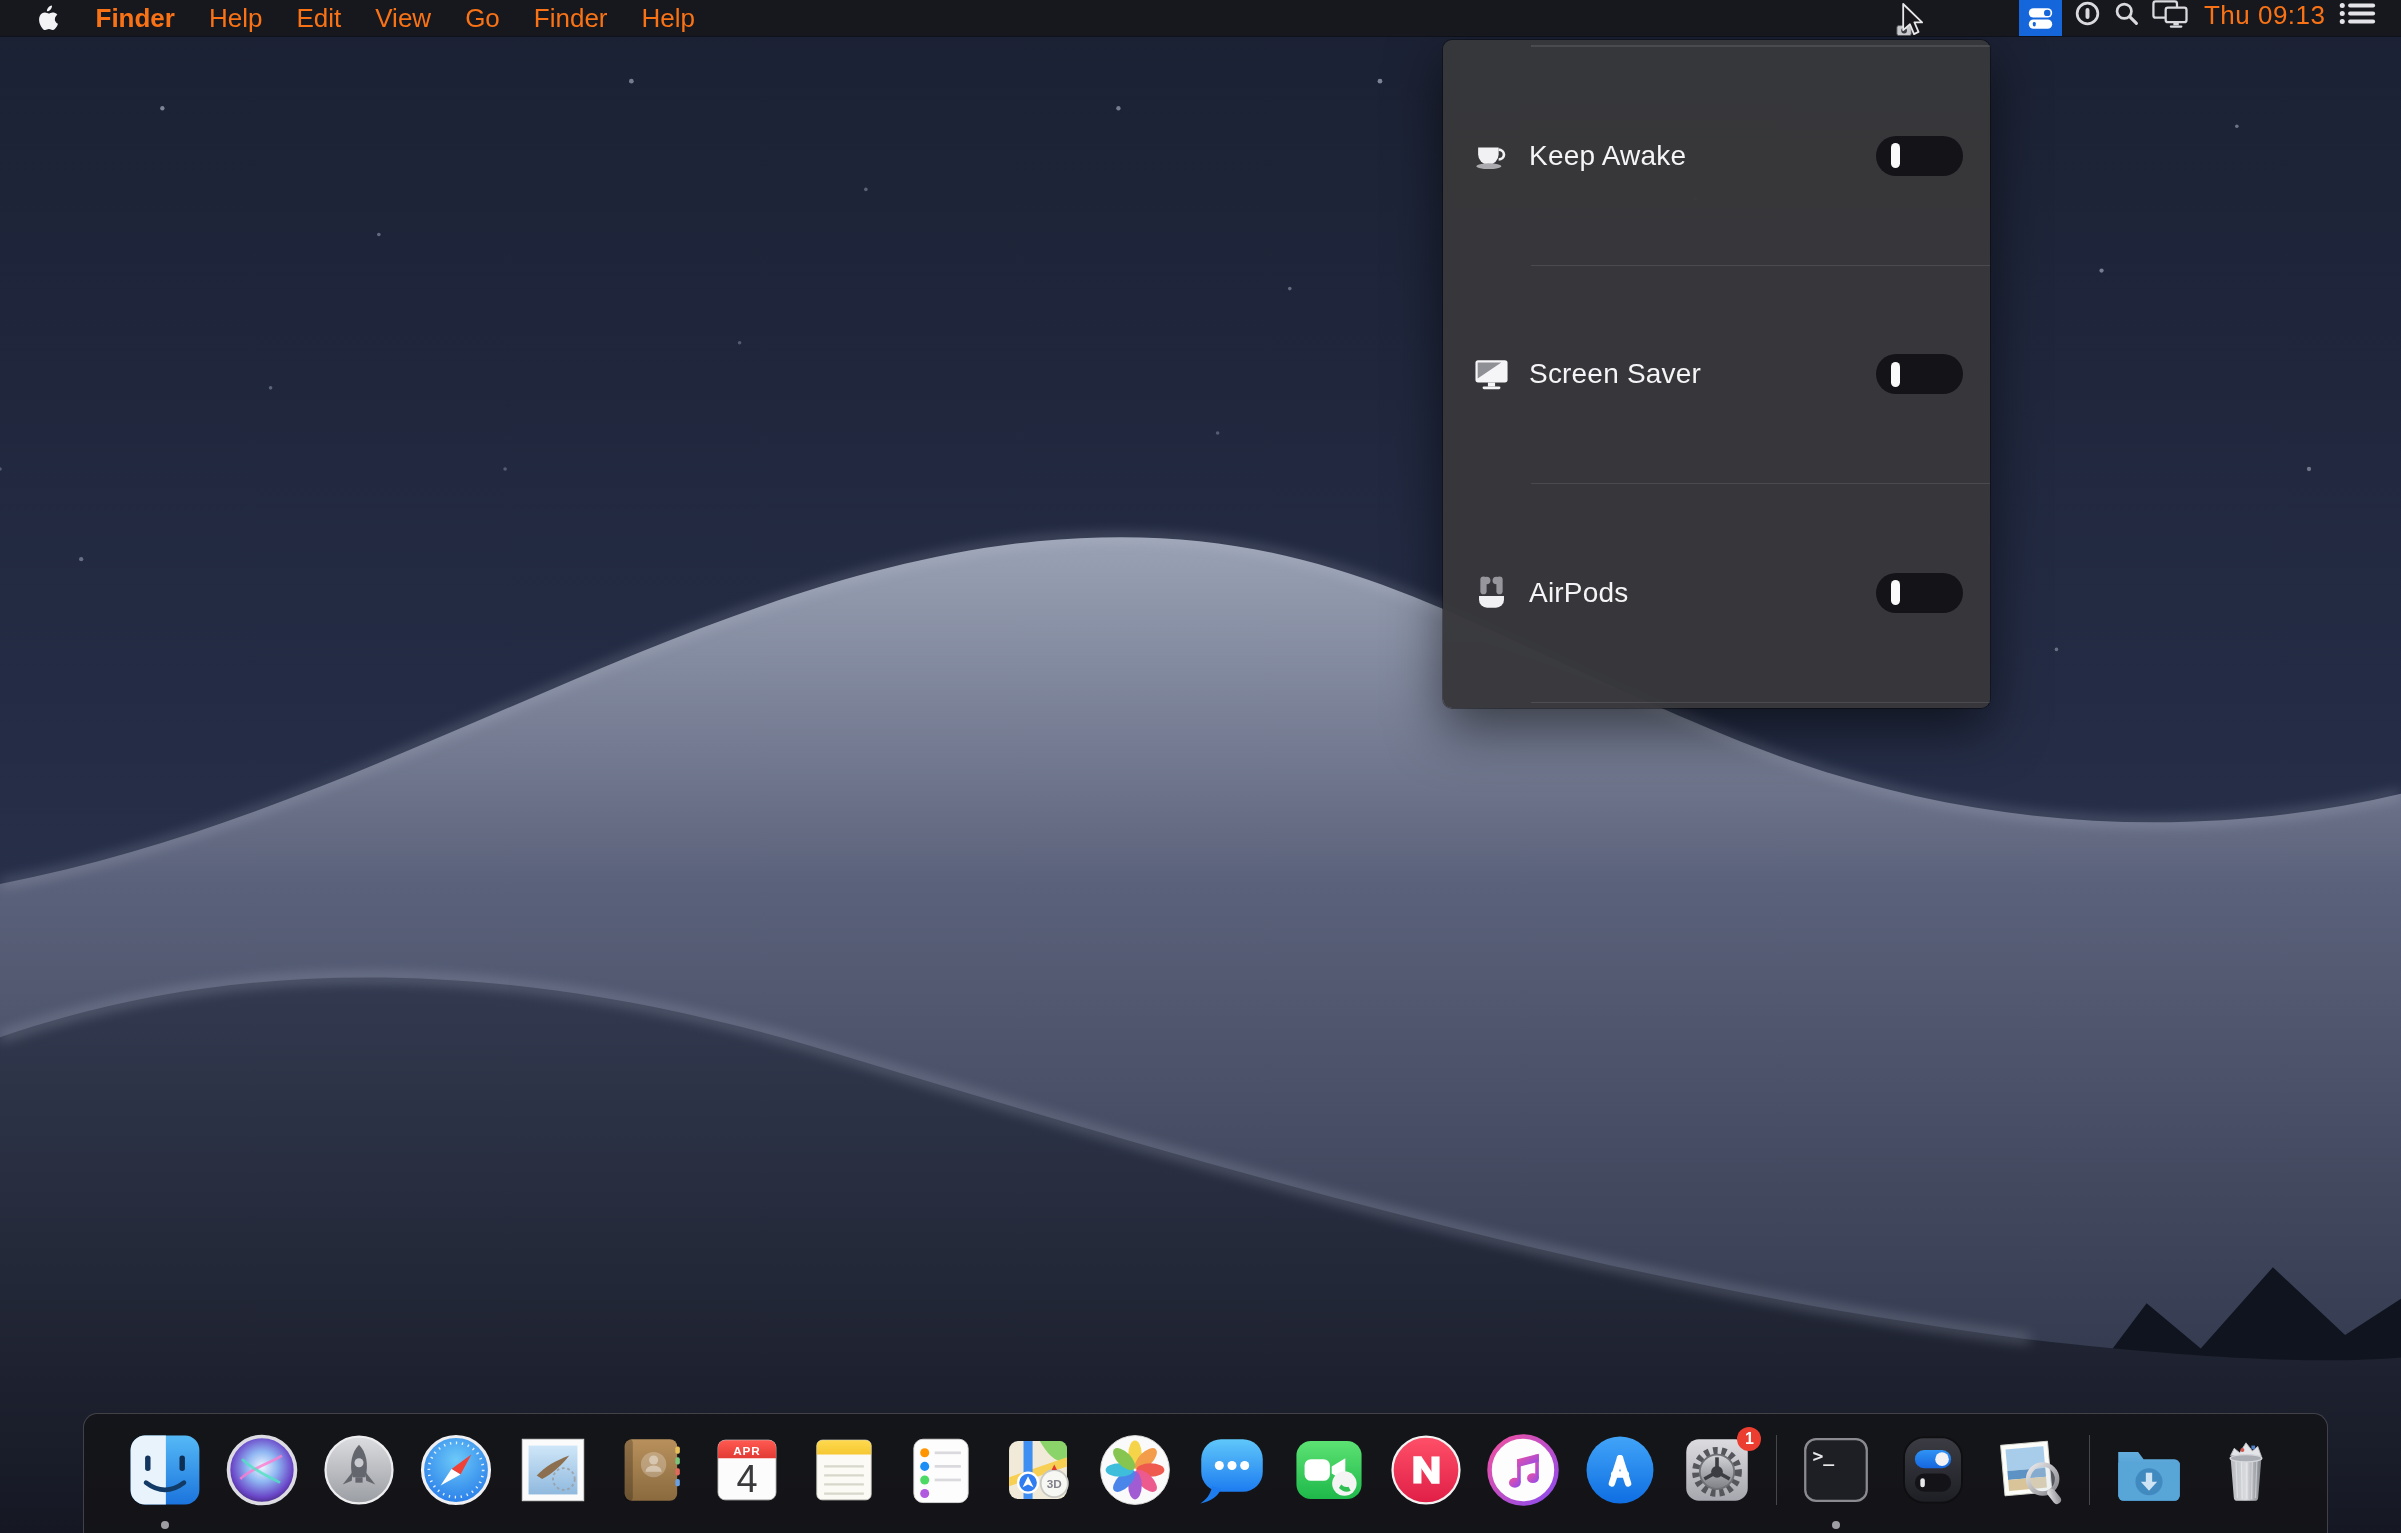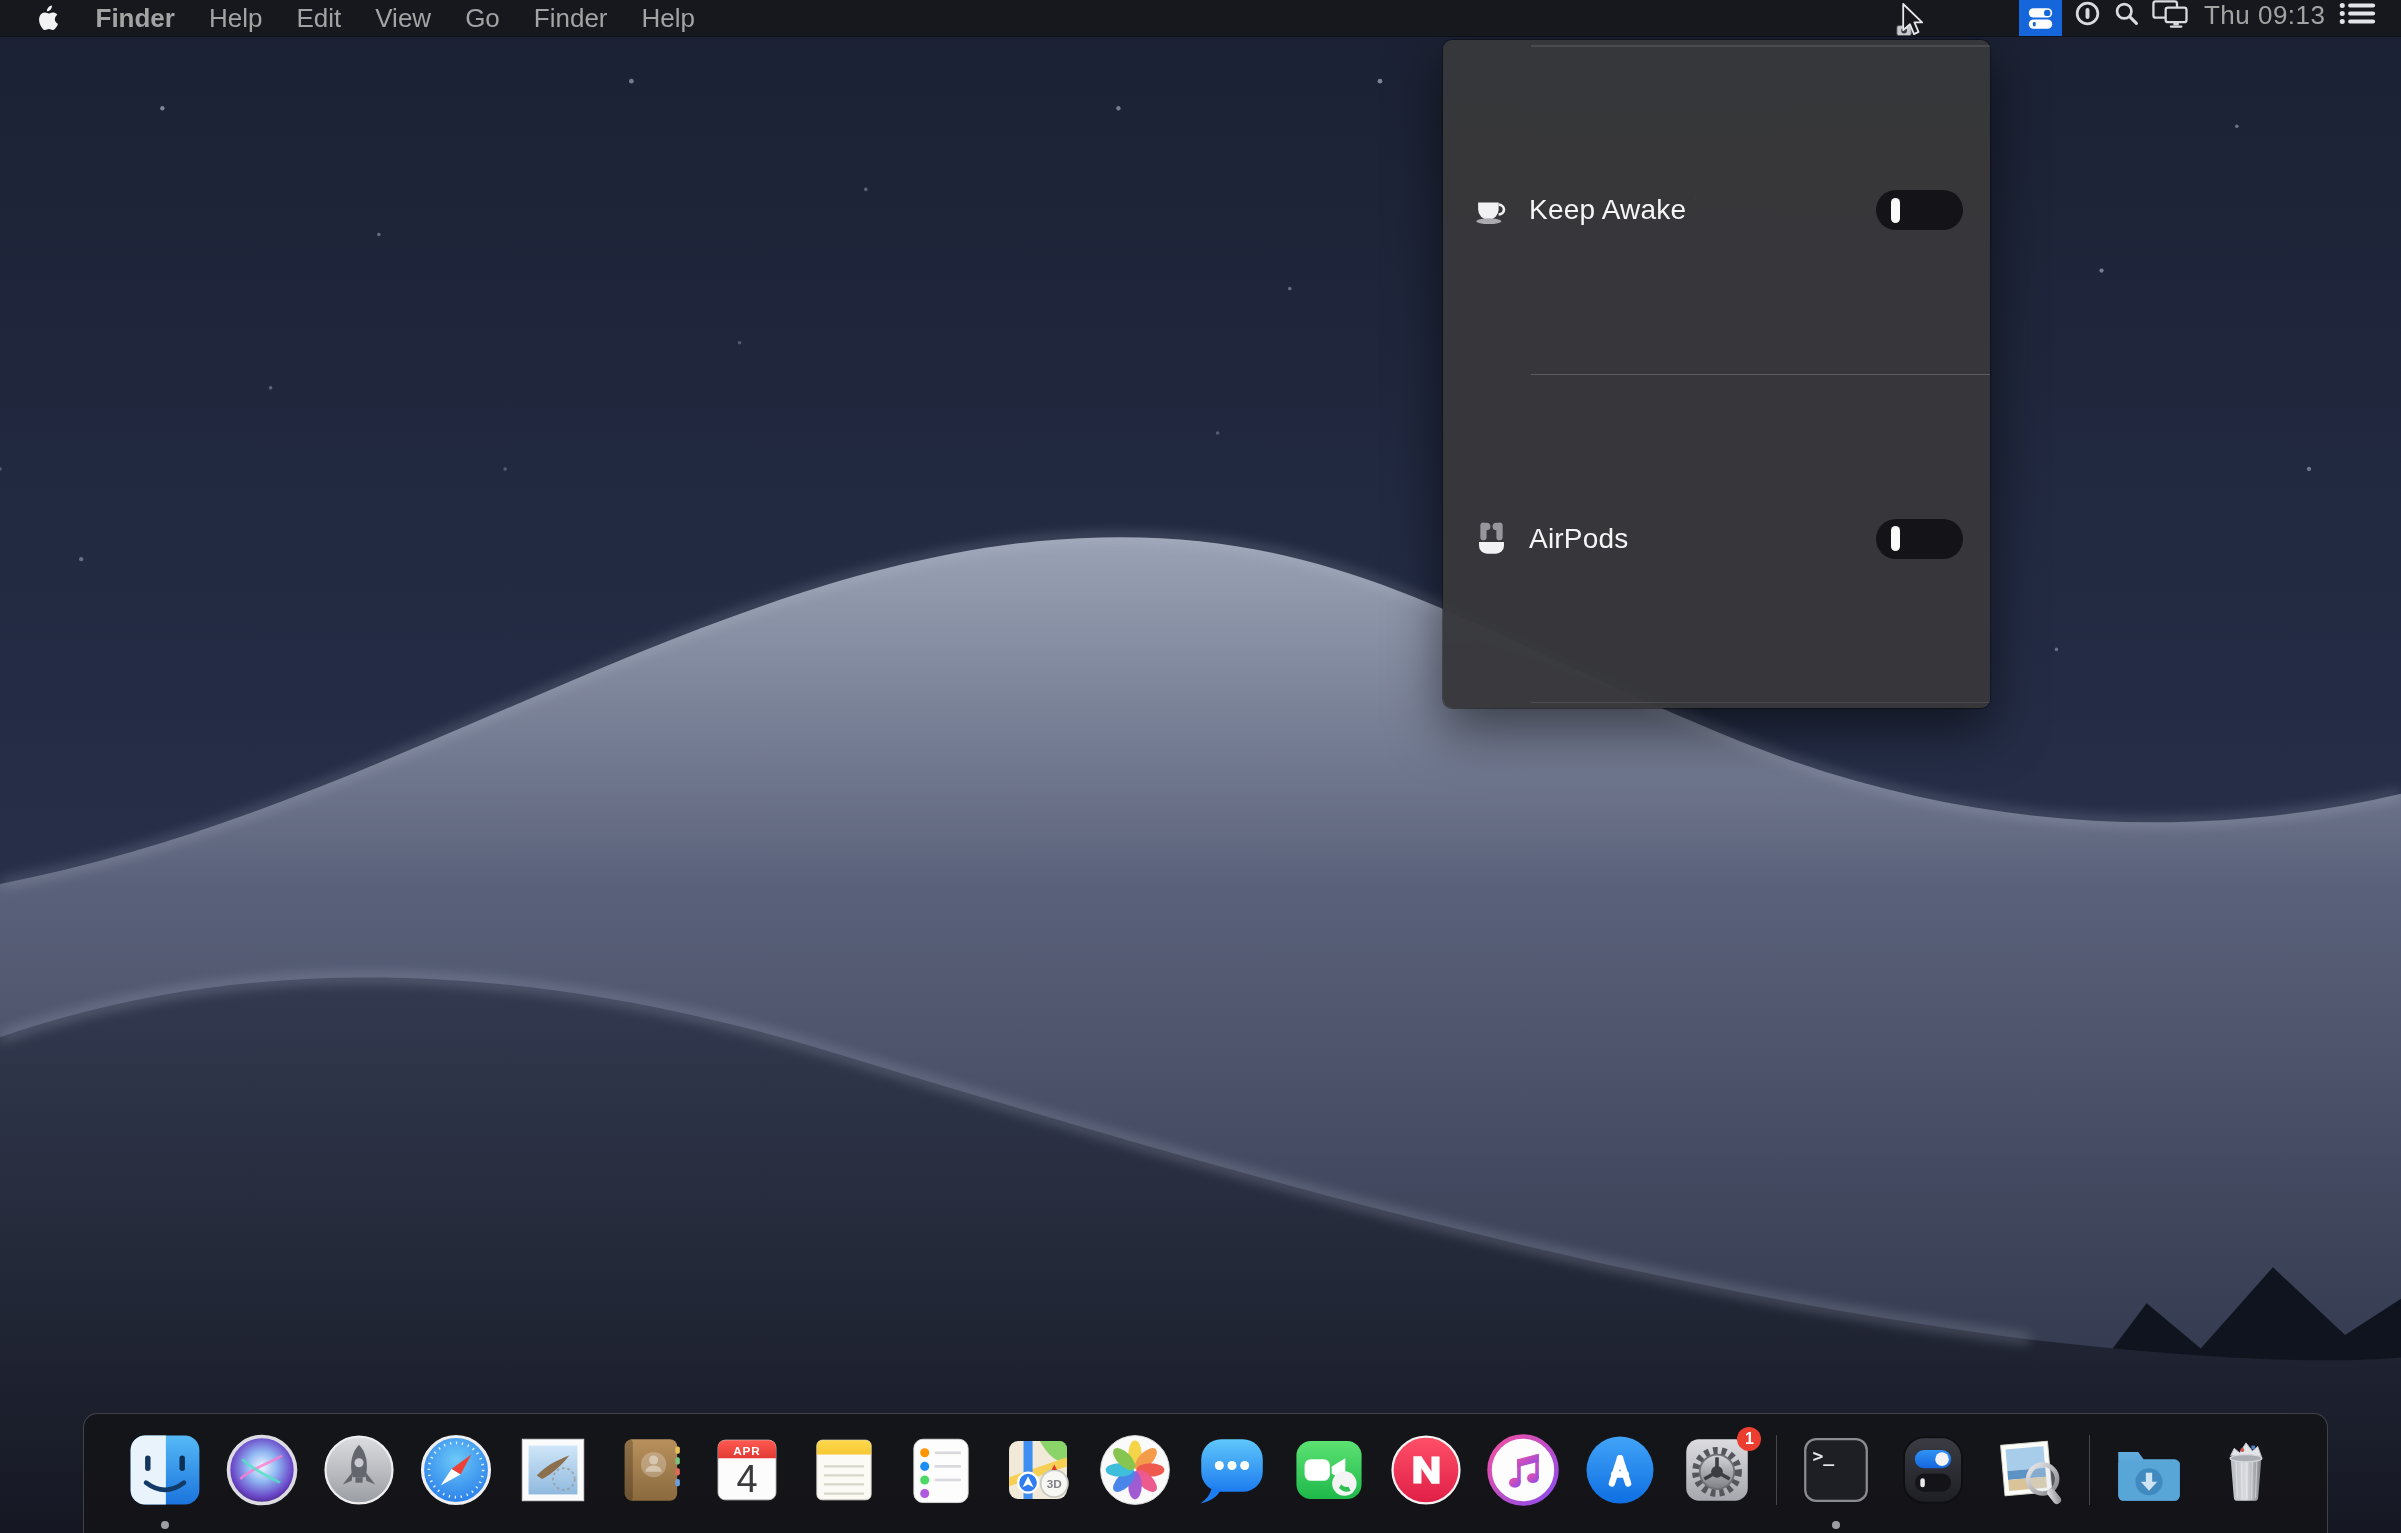--- a/index.html
+++ b/index.html
@@ -2,21 +2,21 @@
 <html style="font-size:14.4px"><head>
 <meta charset="utf-8">
 <style>
   html,body{margin:0;padding:0}
   body{position:relative;width:2401px;height:1534px;overflow:hidden;background:#1c2231;
        font-family:"Liberation Sans",sans-serif;-webkit-font-smoothing:antialiased}
   .wall{position:absolute;inset:0;z-index:0}
 
   
   .menubar{position:absolute;left:0;top:0;right:0;height:36px;background:rgba(23,24,29,.97);
-           display:flex;align-items:center;padding:0 23.5px 0 38px;color:#a3a3a3;font-size:26px;
+           display:flex;align-items:center;padding:0 23.5px 0 38px;color:#f97316;font-size:26px;
            z-index:6;box-shadow:0 0.9px 0 rgba(0,0,0,.5);box-sizing:border-box}
   .mb-left{display:flex;align-items:center;gap:34px}
   .mb-left .appname{font-weight:bold}
   .mb-item{white-space:nowrap;cursor:default}
   .mb-right{margin-left:auto;display:flex;align-items:flex-start;gap:12px}
   .osw-box{width:43px;height:36px;background:#1666db;display:flex;align-items:center;justify-content:center}
   .clockv{font-size:26px;letter-spacing:0.5px}
 
   
   .cursor{position:absolute;left:1896px;top:2.7px;z-index:20}
@@ -265,20 +265,34 @@
         <ellipse cx="20" cy="35" rx="14" ry="3.2" fill="#ababaf"></ellipse>
       </svg>
     </span>
     <span class="qlabel">Keep Awake</span>
     <div class="toggle" data-state="off">
         <div class="knob"></div>
       </div>
   </div>
   <div class="qsep"></div>
 
+  <div class="qrow">
+    <span class="qicon">
+      <svg width="41" height="41" viewBox="0 0 46 46">
+        <rect x="5" y="7" width="36" height="25" rx="3" fill="#f5f5f7"></rect>
+        <polygon points="7.5,9.5 34,9.5 7.5,27.5" fill="#8f8f96"></polygon>
+        <rect x="19" y="32" width="8" height="4.5" fill="#f5f5f7"></rect>
+        <rect x="13" y="36.5" width="20" height="3" rx="1.5" fill="#f5f5f7"></rect>
+      </svg>
+    </span>
+    <span class="qlabel">Screen Saver</span>
+    <div class="toggle" data-state="off">
+        <div class="knob"></div>
+      </div>
+  </div>
   <div class="qsep"></div>
 
   <div class="qrow">
     <span class="qicon">
       <svg width="41" height="41" viewBox="0 0 46 46">
         <g fill="#96969c">
           <rect x="10.5" y="5" width="7" height="20" rx="3.5"></rect>
             <circle cx="17.5" cy="9.5" r="4.3"></circle>
           <rect x="28.5" y="5" width="7" height="20" rx="3.5"></rect>
             <circle cx="28.5" cy="9.5" r="4.3"></circle>

